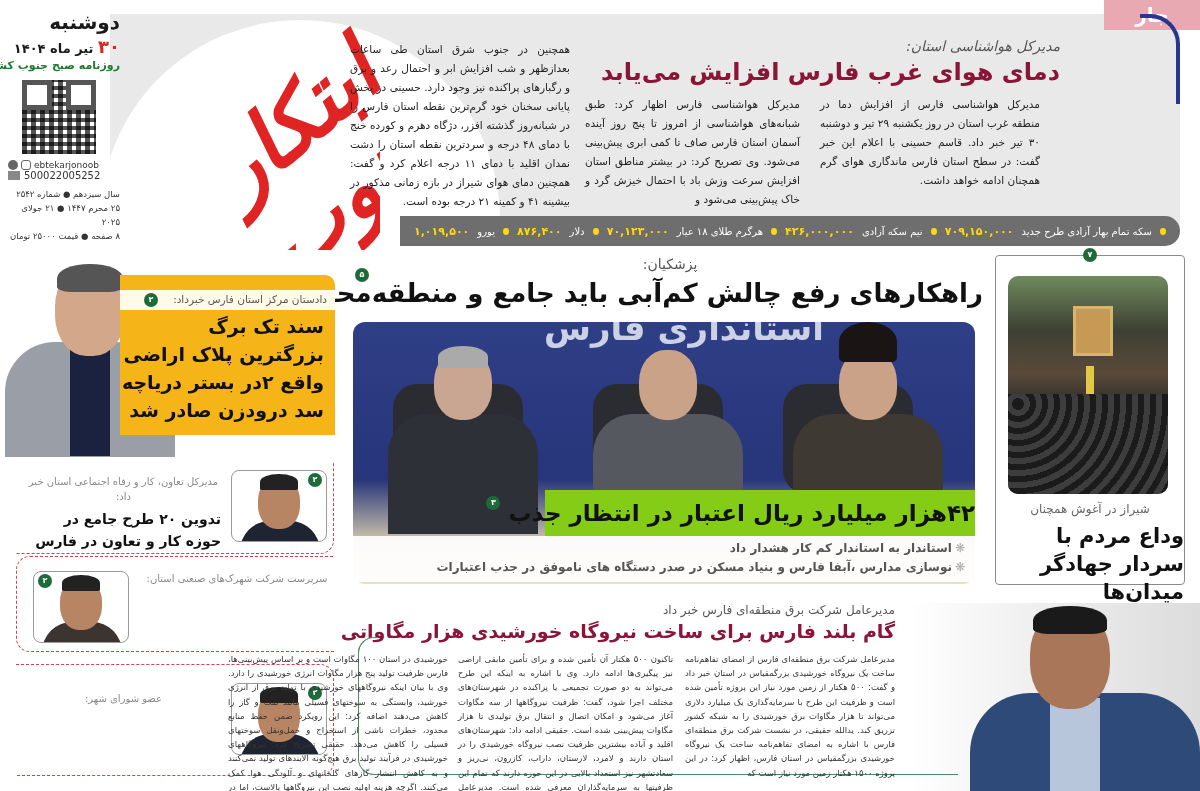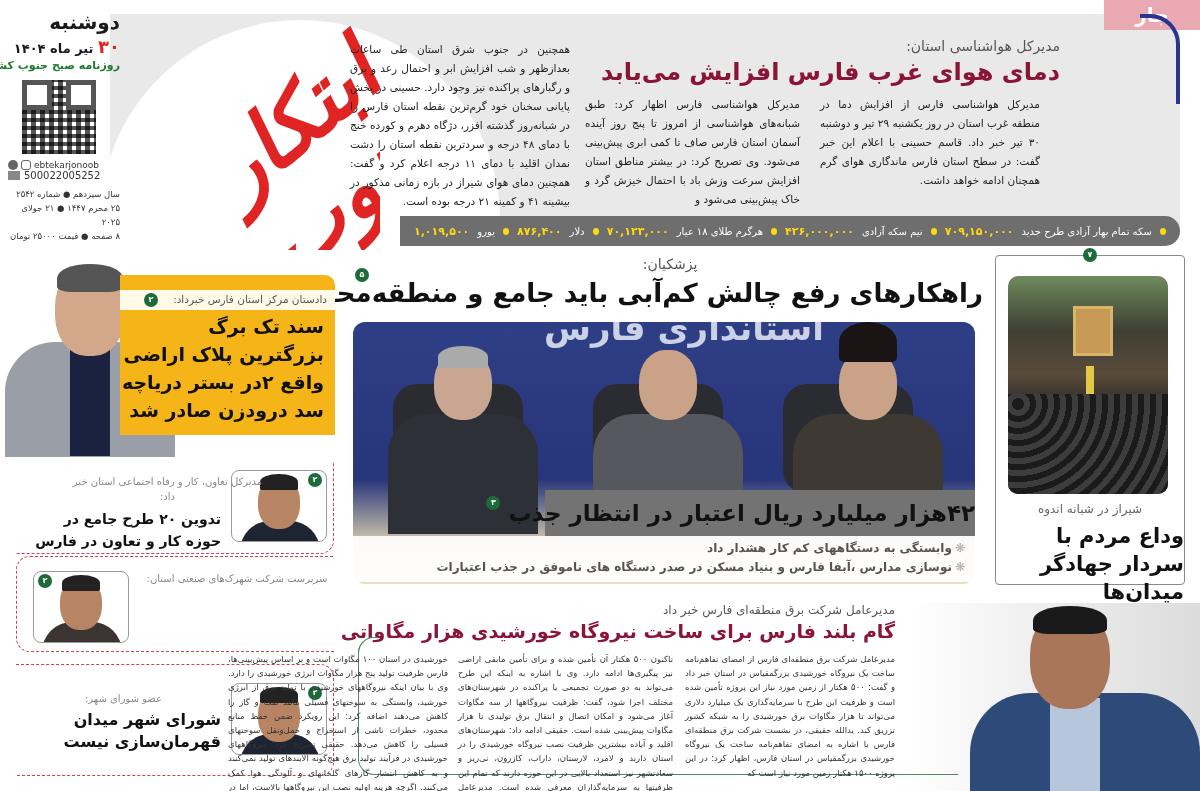--- a/index.html
+++ b/index.html
@@ -26,21 +26,21 @@
   .social { direction: ltr; text-align: left; font-size: 9px; color: #333; margin-top: 2px; display: flex; align-items: center; gap: 3px; }
   .social .ico { width: 10px; height: 10px; border-radius: 50%; background: #666; display: inline-block; }
   .social .ico.sq { border-radius: 3px; background: none; border: 1.5px solid #666; }
   .sms { direction: ltr; text-align: left; font-size: 10px; color: #333; display: flex; align-items: center; gap: 4px; }
   .sms .ico { width: 12px; height: 9px; background: #888; display: inline-block; }
   .issue-meta { font-size: 8.5px; color: #333; margin-top: 6px; line-height: 14px; }
 
   
   .watermark { position: absolute; right: 0; top: 0; width: 96px; height: 30px; background: #e8a9b2; color: #fff; font-weight: bold; font-size: 20px; text-align: center; line-height: 30px; }
   .corner-fold { position: absolute; right: 20px; top: 14px; width: 40px; height: 90px; border-right: 4px solid #2a3590; border-top: 4px solid #2a3590; border-radius: 0 30px 0 0; }
-  .wx-kicker { position: absolute; right: 140px; top: 38px; font-size: 14px; color: #555; }
+  .wx-kicker { position: absolute; right: 140px; top: 38px; font-size: 14px; color: #555; font-style: italic; }
   .wx-title { position: absolute; right: 140px; top: 58px; font-size: 24px; font-weight: bold; color: #8b1538; white-space: nowrap; }
   .wx-col { position: absolute; font-size: 10.5px; line-height: 19px; color: #222; text-align: justify; }
   .wx-col1 { right: 160px; top: 95px; width: 220px; }
   .wx-col2 { right: 400px; top: 95px; width: 215px; }
   .wx-col3 { right: 630px; top: 40px; width: 220px; }
 
   
   .ticker { position: absolute; left: 400px; top: 216px; width: 780px; height: 30px; background: #6e6e6e; border-radius: 0 15px 15px 0; display: flex; align-items: center; gap: 8px; padding: 0 14px; font-size: 10px; color: #fff; white-space: nowrap; direction: rtl; }
   .ticker .val { color: #ffd90f; font-weight: bold; font-size: 11px; }
   .ticker .bullet { width: 7px; height: 7px; border-radius: 50%; background: #ffd90f; display: inline-block; }
@@ -53,21 +53,21 @@
   .lead-photo { position: absolute; left: 353px; top: 322px; width: 622px; height: 262px; border-radius: 12px; overflow: hidden; background: linear-gradient(180deg, #2f3f86 0%, #27357a 60%, #d9cdb0 85%, #e8dfc8 100%); }
   .photo-banner-text { position: absolute; top: -14px; left: 60px; right: 20px; height: 40px; color: #e8ecf7; font-size: 34px; font-weight: bold; letter-spacing: 4px; text-align: center; opacity: 0.85; }
   .person { position: absolute; bottom: 50px; }
   .person .head { width: 58px; height: 70px; border-radius: 45%; background: #c9a287; margin: 0 auto; position: relative; }
   .person .body { width: 150px; height: 120px; border-radius: 40px 40px 0 0; background: #2d3037; margin-top: -6px; }
   .chair { position: absolute; bottom: 90px; width: 130px; height: 110px; border-radius: 24px; background: #2b2c31; }
   .p1 { left: 35px; } .p1 .head { background: #c8a692; } .p1 .head::before { content:""; position:absolute; top:-4px; left:4px; right:4px; height:22px; background:#aaa; border-radius: 50% 50% 0 0; }
   .p2 { left: 240px; } .p2 .body { background: #55585e; }
   .p3 { left: 440px; } .p3 .head::before { content:""; position:absolute; top:-28px; left:0; right:0; height:40px; background:#1a1414; border-radius: 50% 50% 10% 10%; } .p3 .body { background: #3e3a33; }
   .c1 { left: 40px; } .c2 { left: 240px; } .c3 { left: 430px; }
-  .headline-bar { position: absolute; left: 545px; top: 490px; width: 430px; height: 46px; background: #737373; font-size: 23px; font-weight: bold; color: #111; text-align: center; line-height: 46px; white-space: nowrap; }
+  .headline-bar { position: absolute; left: 545px; top: 490px; width: 430px; height: 46px; background: #84cc16; font-size: 23px; font-weight: bold; color: #111; text-align: center; line-height: 46px; white-space: nowrap; }
   .headline-bar .page-badge { vertical-align: top; margin-top: 6px; margin-left: 4px; }
   .sub-bullets { position: absolute; left: 353px; top: 536px; width: 622px; height: 46px; background: rgba(255,255,255,0.92); padding: 3px 10px; font-size: 12px; font-weight: bold; color: #555; line-height: 19px; }
   .sub-bullets .star { color: #aaa; margin-left: 3px; }
 
   
   .right-card { position: absolute; left: 995px; top: 255px; width: 190px; height: 330px; border: 1px solid #8a8a8a; border-radius: 4px; background: #fff; }
   .right-badge { position: absolute; left: 87px; top: -8px; }
   .right-photo { position: absolute; left: 12px; top: 20px; width: 160px; height: 218px; border-radius: 10px; overflow: hidden; background: linear-gradient(180deg, #6f8a5e 0%, #3e4034 25%, #5a4a3a 45%, #2a2a28 60%, #3a3a3a 100%); }
   .right-photo .frame { position: absolute; left: 65px; top: 30px; width: 40px; height: 50px; background: #c69a54; border: 3px solid #d9b56a; }
   .right-photo .flag { position: absolute; left: 78px; top: 90px; width: 8px; height: 70px; background: #e3c845; }
@@ -194,33 +194,33 @@
   <div class="person p3">
       <div class="head"></div>
       <div class="body"></div>
     </div>
 </div>
 <div class="headline-bar">
   <span>۴۲هزار میلیارد ریال اعتبار در انتظار جذب</span>
   <span class="page-badge">۳</span>
 </div>
 <div class="sub-bullets">
-  <div><span class="star">❋</span><span>وابستگی به دستگاههای کم کار هشدار داد</span></div>
+  <div><span class="star">❋</span><span>استاندار به استاندار کم کار هشدار داد</span></div>
   <div><span class="star">❋</span><span>نوسازی مدارس ،آبفا فارس و بنیاد مسکن در صدر دستگاه های ناموفق در جذب اعتبارات</span></div>
 </div>
 
 <div class="right-card">
   <span class="page-badge right-badge">۷</span>
   <div class="right-photo">
     <div class="frame"></div>
     <div class="flag"></div>
     <div class="papers"></div>
     <div class="crowd"></div>
   </div>
-  <div class="right-kicker">شیراز در شبانه اندوه</div>
+  <div class="right-kicker">شیراز در آغوش همچنان</div>
   <div class="right-title">وداع مردم با سردار جهادگر میدان‌ها</div>
 </div>
 
 <div class="judge-photo">
   <div class="suit"></div>
     <div class="shirt"></div>
     <div class="head"></div>
 </div>
 <div class="judge-box"></div>
 <div class="judge-kicker-bar">
@@ -228,41 +228,40 @@
   <span class="page-badge">۲</span>
 </div>
 <div class="judge-title">سند تک برگ بزرگترین پلاک اراضی واقع ۲در بستر دریاچه سد درودزن صادر شد</div>
 
 <div class="side-item s1">
   <div class="side-thumb" style="left:215px; top:8px;">
     <div class="torso"></div>
       <div class="face"></div>
     <span class="page-badge" style="right:4px;">۲</span>
   </div>
-  <div class="side-kicker" style="left:10px; top:12px; width:195px;margin-left:44px;">مدیرکل تعاون، کار و رفاه اجتماعی استان خبر داد:</div>
+  <div class="side-kicker" style="left:10px; top:12px; width:195px;">مدیرکل تعاون، کار و رفاه اجتماعی استان خبر داد:</div>
   <div class="side-title" style="left:10px; top:46px; width:195px;">تدوین ۲۰ طرح جامع در حوزه کار و تعاون در فارس</div>
 </div>
 
 <div class="side-item s2">
   <div class="side-thumb" style="left:16px; top:14px;">
     <div class="torso" style="background:#3b3430;"></div>
       <div class="face"></div>
     <span class="page-badge" style="left:4px;">۲</span>
   </div>
   <div class="side-kicker" style="left:120px; top:14px; width:200px;">سرپرست شرکت شهرک‌های صنعتی استان:</div>
 </div>
 
 <div class="side-item s3">
   <div class="side-thumb" style="left:215px; top:18px;">
     <div class="torso"></div>
       <div class="face"></div>
     <span class="page-badge" style="right:4px;">۲</span>
   </div>
   <div class="side-kicker" style="left:10px; top:26px; width:195px;">عضو شورای شهر:</div>
-  <div class="side-title" style="left:10px; top:44px; width:195px; font-size:16px;">شورای شهر میدان قهرمان‌سازی نیست</div>
 </div>
 
 <div class="pp-photo">
   <div class="bg"></div>
     <div class="suit"></div>
     <div class="shirt"></div>
     <div class="head"></div>
 </div>
 <div class="pp-kicker">مدیرعامل شرکت برق منطقه‌ای فارس خبر داد</div>
 <div class="pp-title">گام بلند فارس برای ساخت نیروگاه خورشیدی هزار مگاواتی</div>

